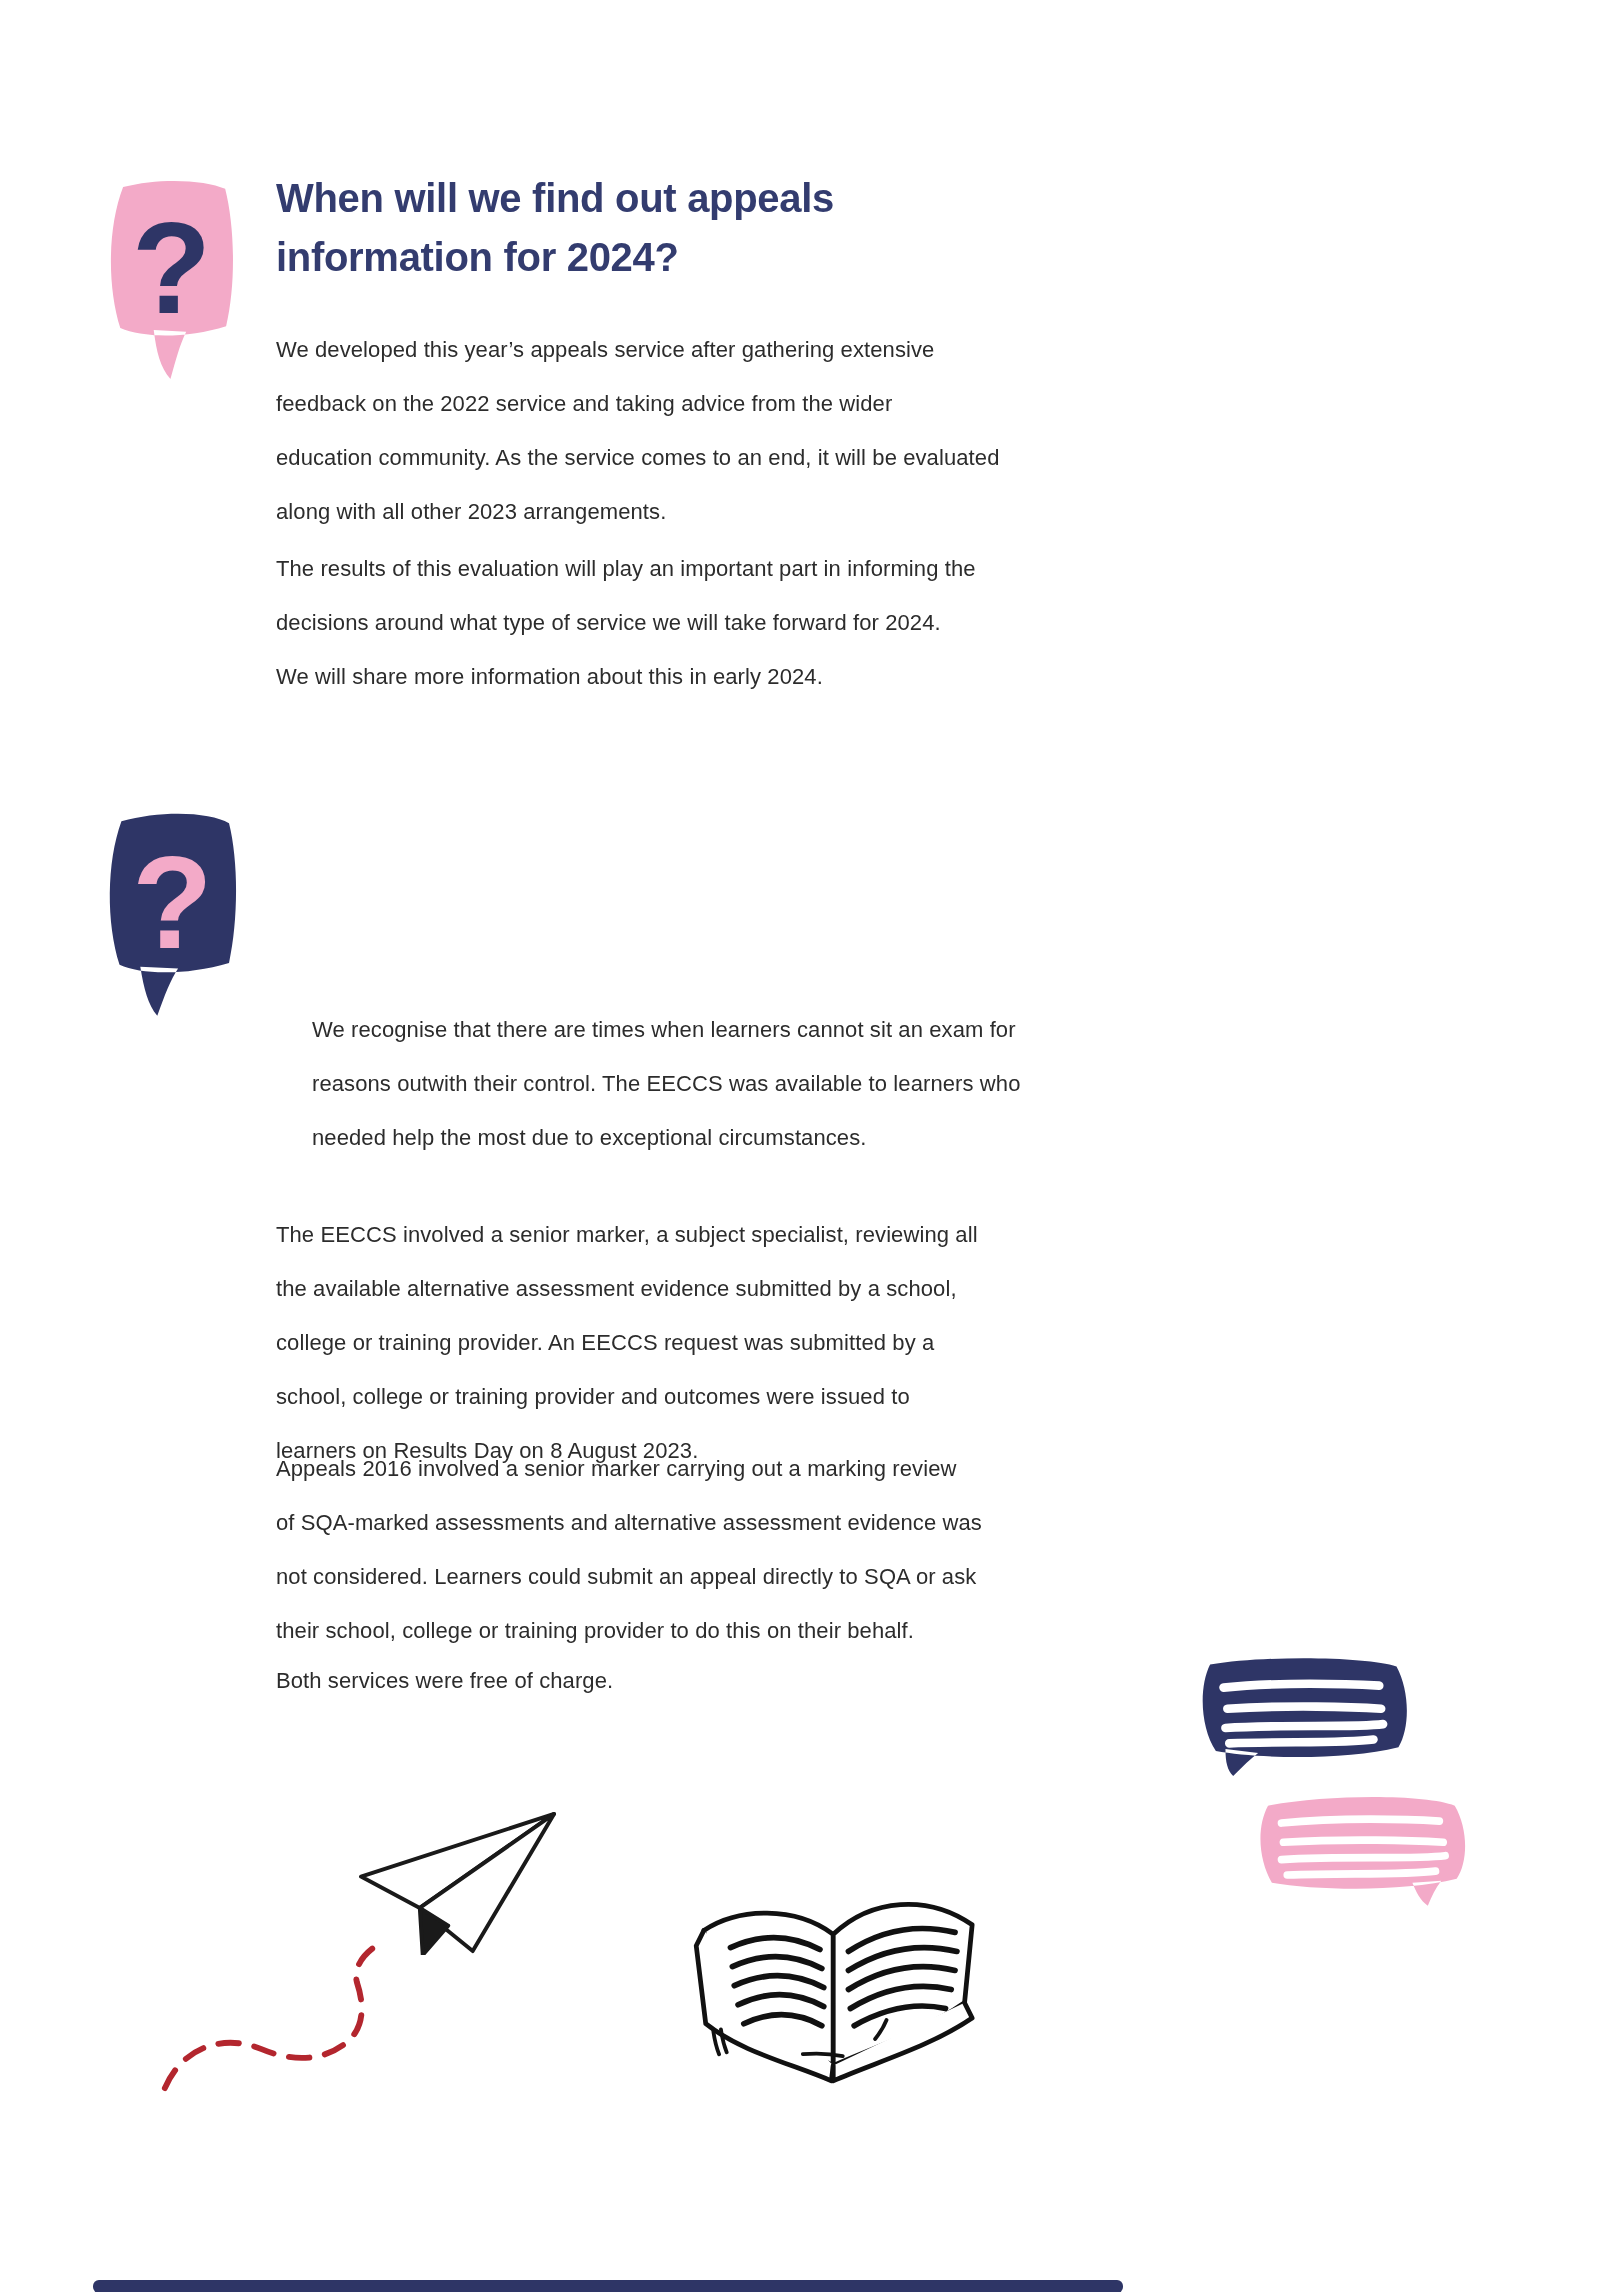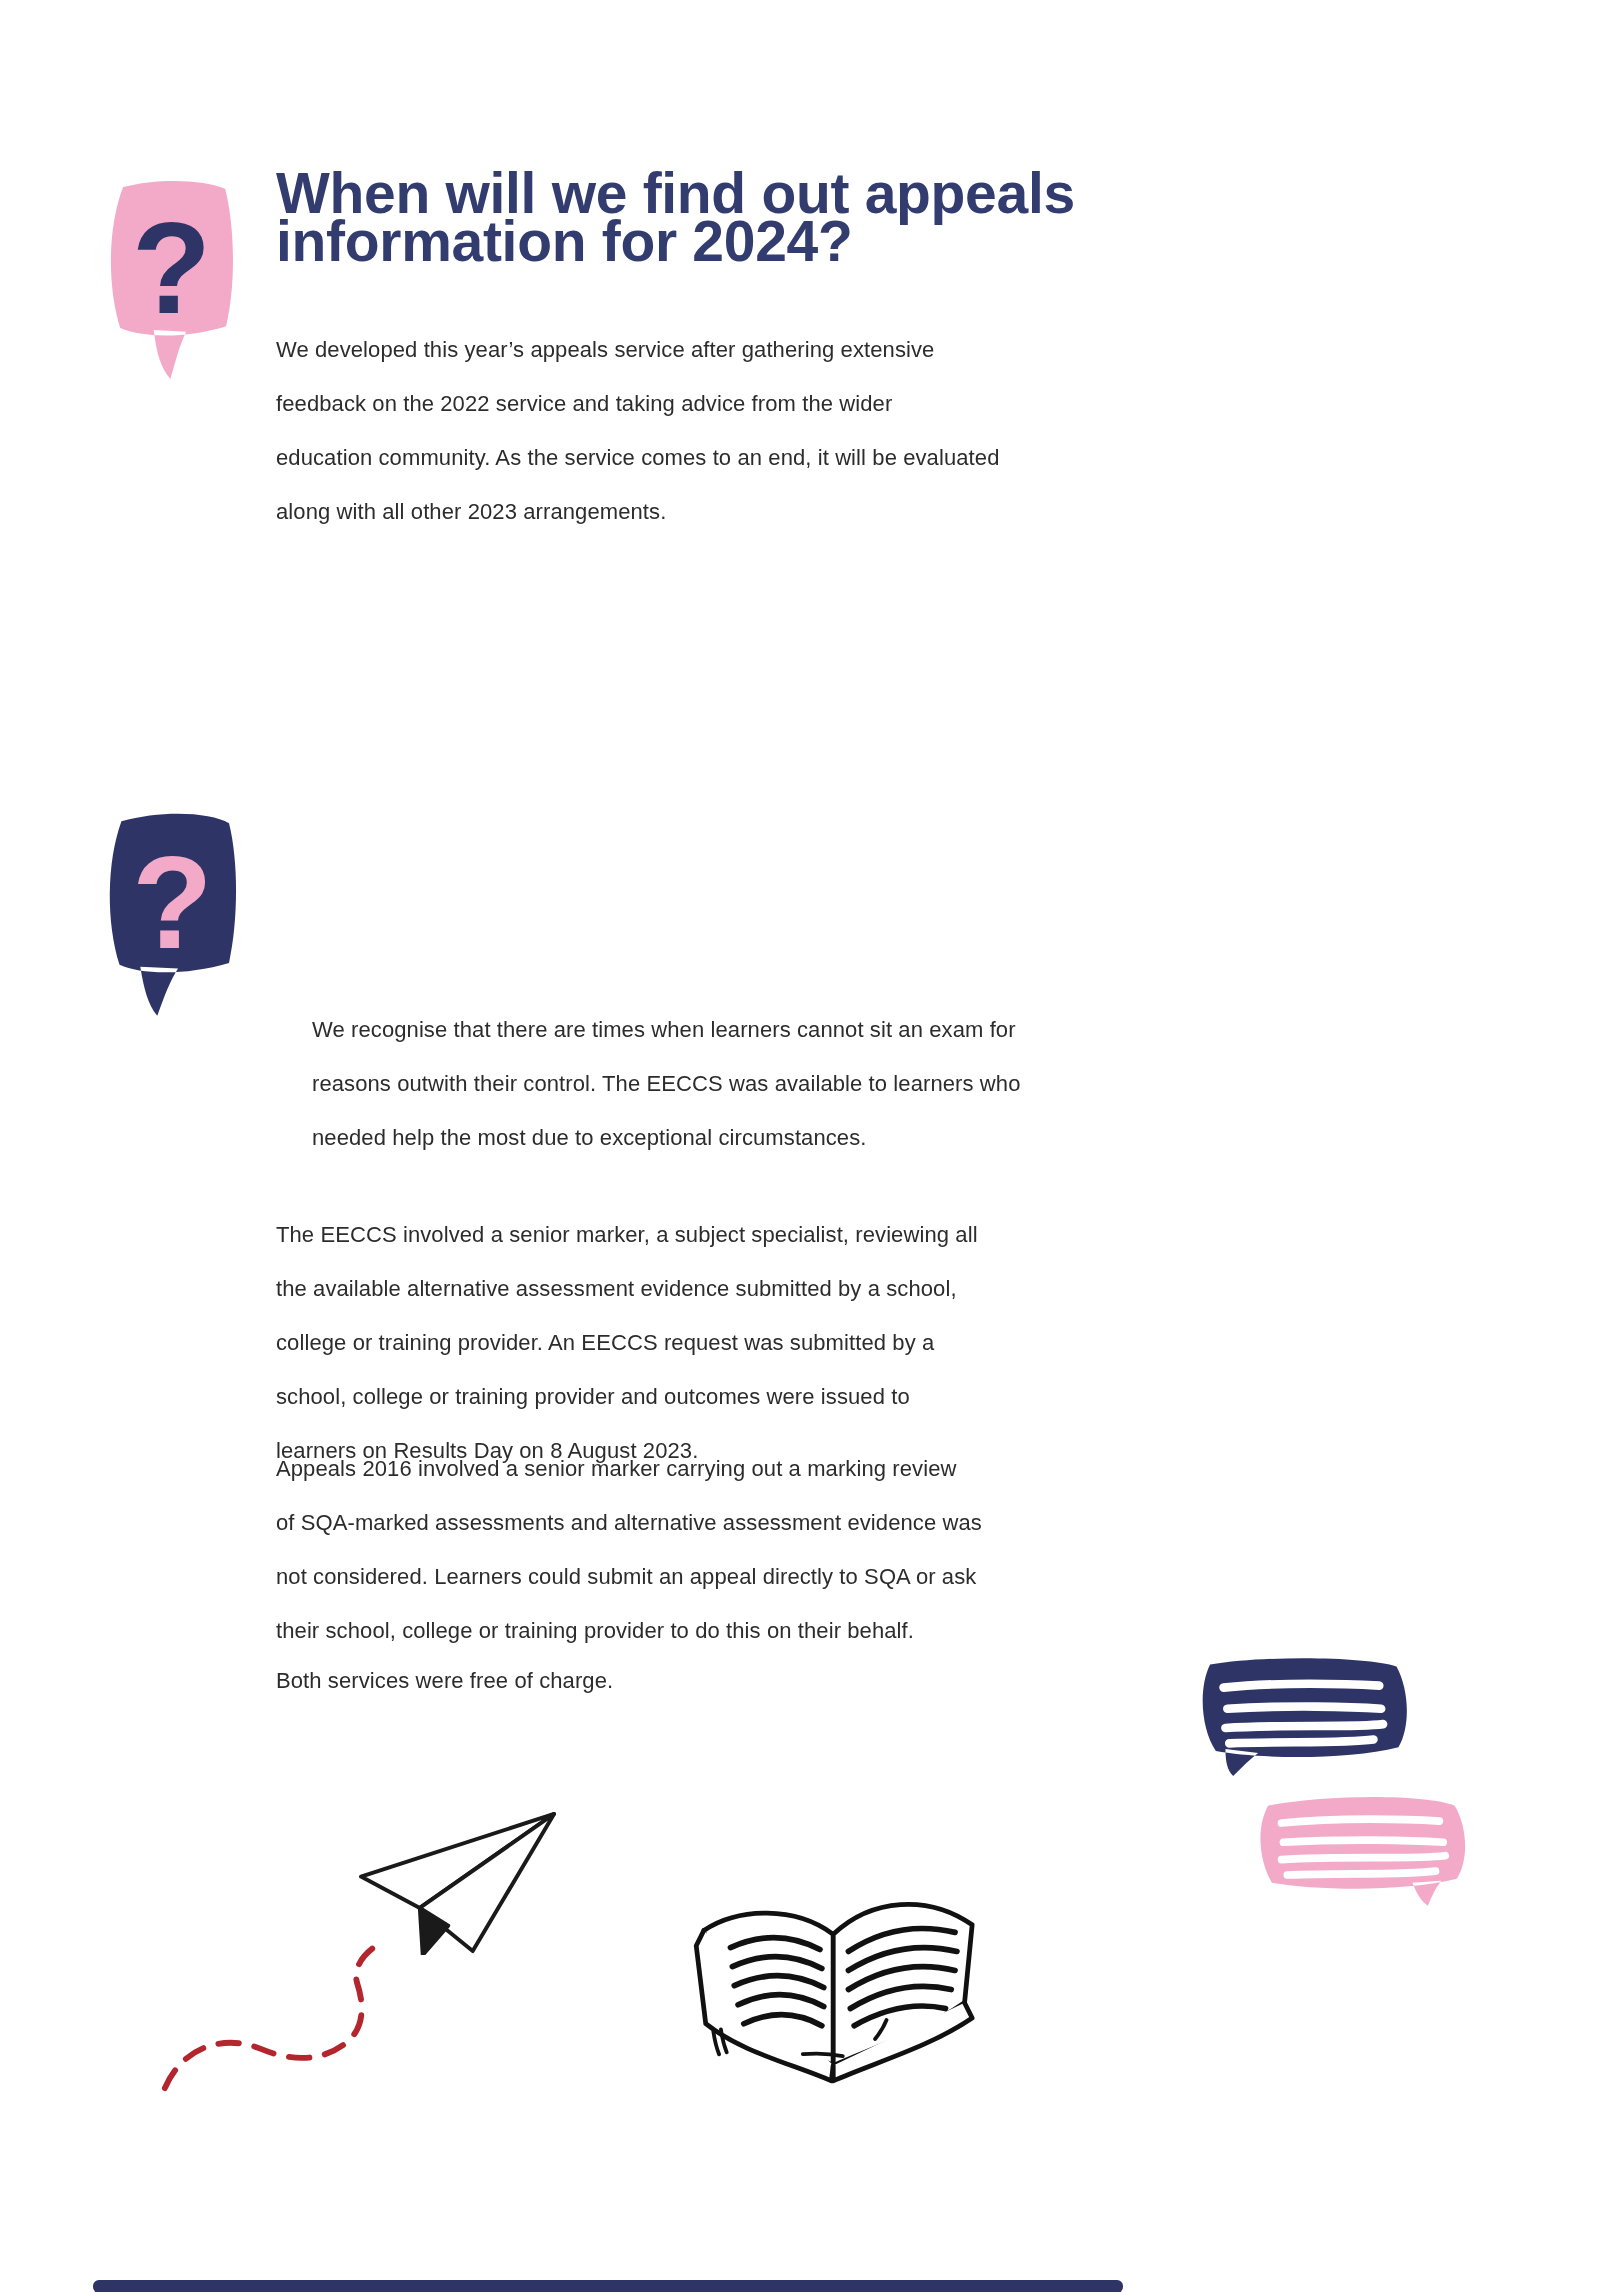--- a/index.html
+++ b/index.html
@@ -8,22 +8,22 @@
     width:1621px;
     height:2293px;
     background:#ffffff;
     overflow:hidden;
     font-family:"Liberation Sans", sans-serif;
     color:#2d2d2d;
   }
   .abs{position:absolute;}
   .heading{
     font-weight:bold;
-    font-size:57px;
-    line-height:48px;
+    font-size:40px;
+    line-height:59px;
     letter-spacing:-0.3px;
     color:#333c6f;
     white-space:pre-line;
   }
   .body-text{
     font-size:22px;
     line-height:54px;
     letter-spacing:0.1px;
     color:#2c2c2c;
     white-space:pre-line;
@@ -53,20 +53,23 @@
   </div>
 
   <div class="abs heading" style="left:276px; top:169px;">When will we find out appeals
 information for 2024?</div>
 
   <div class="abs body-text" style="left:276px; top:323px;">We developed this year’s appeals service after gathering extensive
 feedback on the 2022 service and taking advice from the wider
 education community. As the service comes to an end, it will be evaluated
 along with all other 2023 arrangements.</div>
 
+  <div class="abs body-text" style="left:276px; top:542px;">The results of this evaluation will play an important part in informing the
+decisions around what type of service we will take forward for 2024.
+We will share more information about this in early 2024.</div>
 
   <div class="abs" style="left:95px; top:804px; width:151px; height:214px;">
     <svg width="151" height="214" viewBox="0 0 160 222">
       <path d="M28,16 C70,4 122,6 142,18 C152,58 152,120 142,166
                C98,179 50,179 26,168 C12,124 12,60 28,16 Z
                M48,170 C52,194 56,210 66,222 C74,200 80,184 88,172 Z" fill="#2e3566"></path>
       <text x="82" y="150" text-anchor="middle" font-family="Liberation Sans, sans-serif" font-weight="bold" font-size="140" fill="#f3aac8">?</text>
     </svg>
   </div>
 

